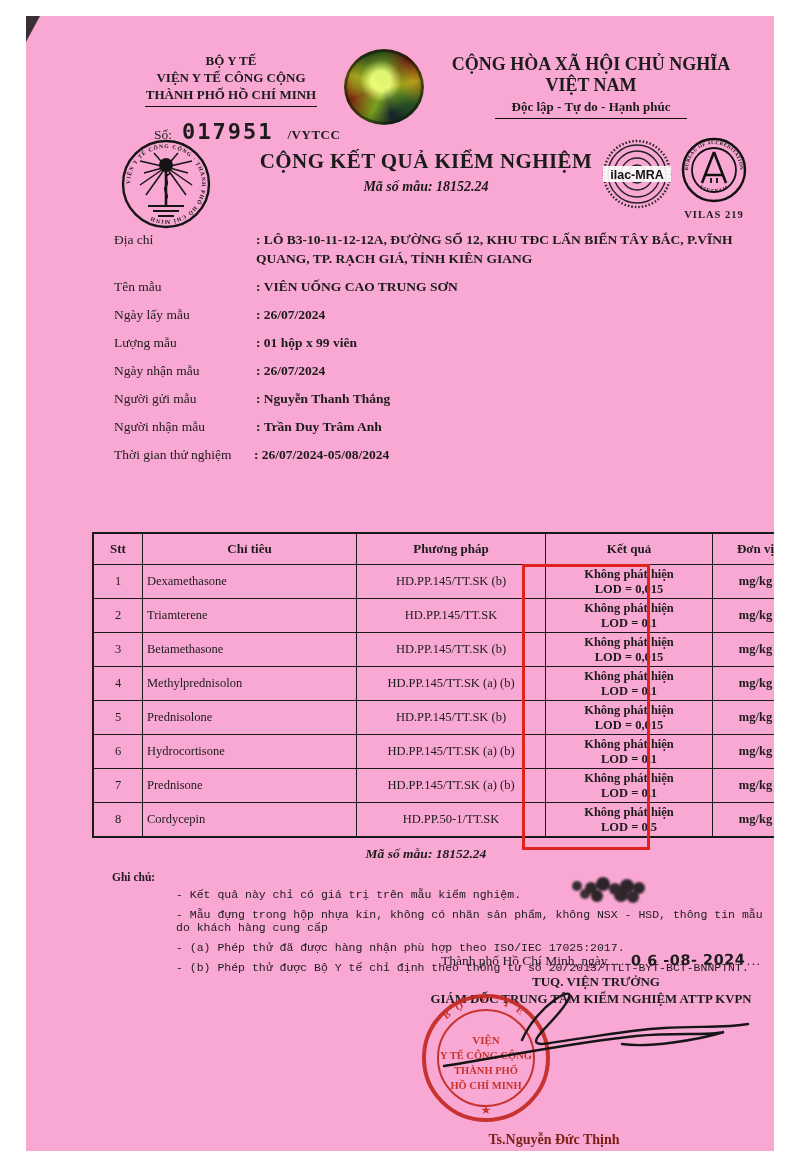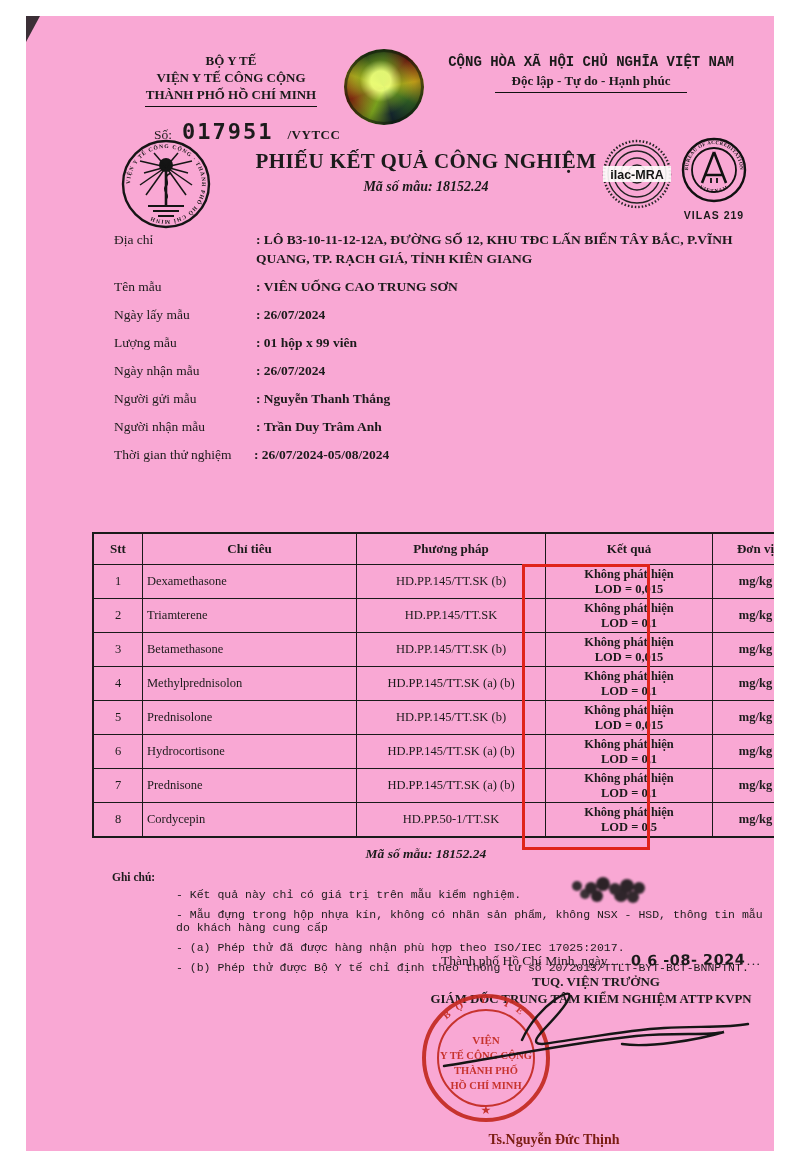--- a/index.html
+++ b/index.html
@@ -18,36 +18,36 @@
   .org-left{left:80px;top:36px;width:250px;font-size:13px;font-weight:bold;line-height:17px;}
   .org-left .rule{width:172px;border-top:1.6px solid #111;margin:3px auto 0;}
   .logo-color{
     left:318px;top:33px;width:80px;height:76px;border-radius:50%;
     background:
       radial-gradient(circle at 46% 42%, rgba(235,255,120,.95) 0 16%, rgba(120,160,30,.55) 34%, rgba(0,0,0,0) 55%),
       conic-gradient(#2c4a1f,#7a1f14 40deg,#c8a21a 80deg,#2e5c24 120deg,#15262e 165deg,#7aa11e 205deg,#8c2d12 250deg,#c8b421 290deg,#23401c 330deg,#2c4a1f);
     box-shadow:inset 0 0 0 3px rgba(15,25,10,.55), inset 0 0 14px rgba(0,0,0,.5);
   }
   .org-right{left:415px;top:38px;width:300px;}
-  .org-right .l1{font-size:14px;font-weight:bold;font-family:Liberation Mono, monospace;}
+  .org-right .l1{font-size:18px;font-weight:bold;}
   .org-right .l2{font-size:13px;font-weight:bold;margin-top:3px;}
   .org-right .rule{width:192px;border-top:1.6px solid #111;margin:3px auto 0;}
 
   .so-line{left:128px;top:103px;white-space:nowrap;}
   .so-label{font-size:13.5px;font-weight:normal;}
   .so-number{font-family:"DejaVu Sans Mono",monospace;font-size:22px;font-weight:bold;letter-spacing:2px;margin:0 10px 0 6px;}
   .so-suffix{font-size:13px;font-weight:bold;letter-spacing:.5px;}
 
   .doc-title{left:190px;top:133px;width:420px;font-size:21px;font-weight:bold;letter-spacing:.4px;}
   .doc-subtitle{left:190px;top:163px;width:420px;font-size:14px;font-weight:bold;font-style:italic;}
 
   .seal-left{left:92px;top:123px;}
   .ilac-logo{left:576px;top:122px;}
   .vilas-wrap{left:648px;top:121px;width:80px;}
-  .vilas-label{font-size:10.5px;font-weight:bold;letter-spacing:1px;text-align:center;margin-top:0px;font-family:Liberation Sans, sans-serif;}
+  .vilas-label{font-size:10.5px;font-weight:bold;letter-spacing:1px;text-align:center;margin-top:0px;font-family:Liberation Serif, serif;}
 
   
   .info-block{left:88px;top:214px;width:644px;font-size:13.5px;}
   .info-row{display:flex;margin-bottom:9px;line-height:19px;}
   .info-label{flex:0 0 142px;}
   .info-value{flex:1;font-weight:bold;}
 
   .section-title{left:0;top:487px;width:800px;font-size:15.5px;font-weight:bold;letter-spacing:.3px;}
 
   
@@ -132,21 +132,21 @@
       <line x1="48" y1="28" x2="74" y2="46"></line>
         <line x1="48" y1="28" x2="68" y2="56"></line>
       <line x1="48" y1="28" x2="36" y2="14"></line>
         <line x1="48" y1="28" x2="60" y2="14"></line>
     </g>
     <line x1="48" y1="30" x2="48" y2="66" stroke="#151515" stroke-width="2.6"></line>
     <path d="M 53,34 C 43,38 53,43 48,47 C 43,51 53,56 48,60" fill="none" stroke="#151515" stroke-width="1.5"></path>
     <path d="M 30,67 h 36 M 35,72 h 26 M 40,77 h 16" stroke="#151515" stroke-width="2"></path>
   </svg>
 
-  <div class="abs doc-title center">PHIẾU KẾT QUẢ CÔNG NGHIỆM</div>
+  <div class="abs doc-title center">CỘNG KẾT QUẢ KIỂM NGHIỆM</div>
   <div class="abs doc-subtitle center">Mã số mẫu: 18152.24</div>
 
   <svg class="abs ilac-logo" width="70" height="72" viewBox="0 0 70 72">
     <g stroke="#222" fill="none">
       <circle cx="35" cy="36" r="9" stroke-width="1.4"></circle>
       <circle cx="35" cy="36" r="16" stroke-width="1.4"></circle>
       <circle cx="35" cy="36" r="23" stroke-width="1.4"></circle>
       <circle cx="35" cy="36" r="29" stroke-width="1.4"></circle>
       <circle cx="35" cy="36" r="33" stroke-width="2.4" stroke-dasharray="1.5,2"></circle>
     </g>

